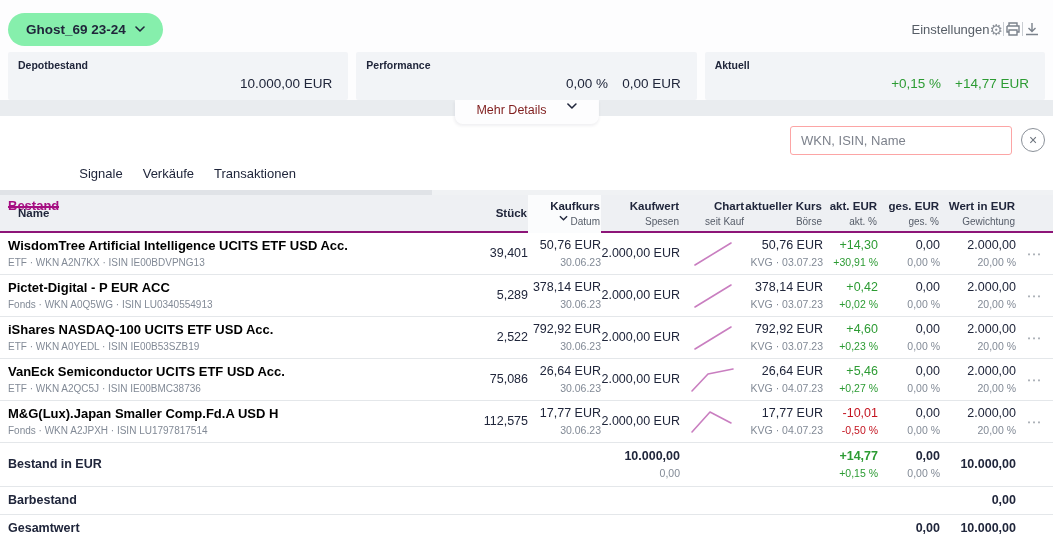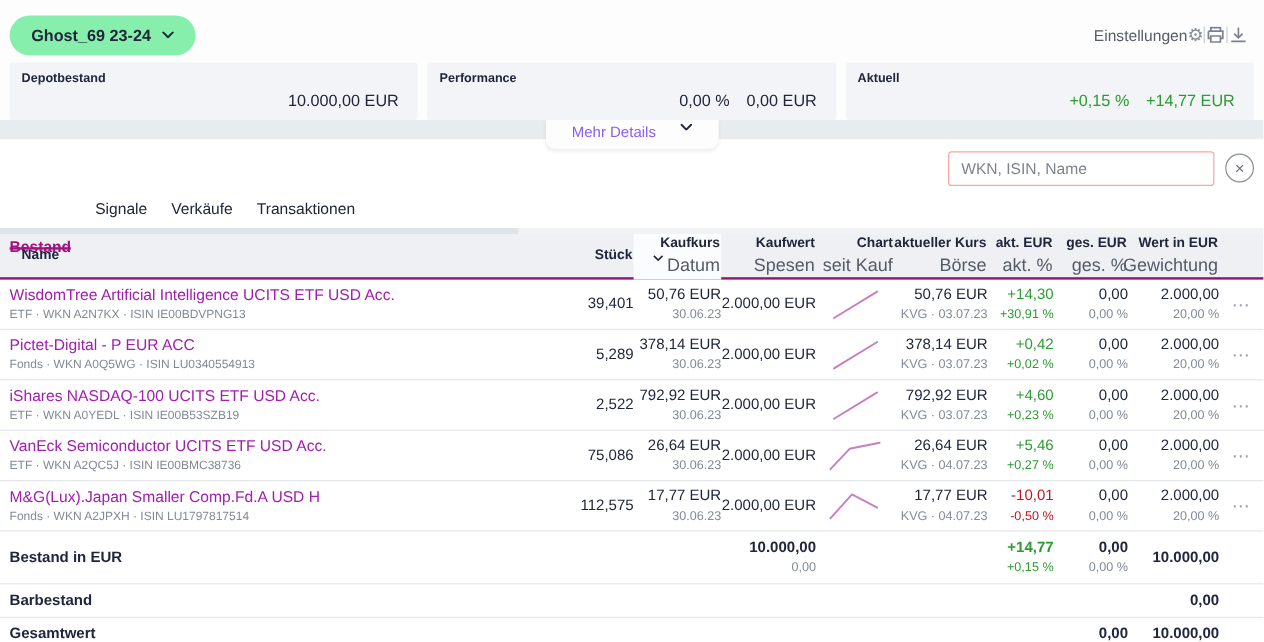--- a/index.html
+++ b/index.html
@@ -22,21 +22,21 @@
   
   .cards { display:grid; grid-template-columns:1fr 1fr 1fr; gap:8px; padding:4px 0 0 0; }
   .card { background:#f2f4f7; height:48px; position:relative; border-radius:2px; }
   .card .lbl { position:absolute; top:7px; left:10px; font-size:10.5px; font-weight:700; color:#20263b; }
   .card .val { position:absolute; right:16px; bottom:9px; font-size:13.5px; color:#20263b; display:flex; gap:14px; }
   .card.green .val { color:#2c9b33; }
 
   
   .strip { position:relative; height:16px; background:#e9ecef; }
   .more-tab { position:absolute; left:50%; transform:translateX(-50%); top:0; background:#fdfdfe;
-              border-radius:0 0 8px 8px; padding:3px 22px 7px 22px; font-size:12.5px; color:#8b5cf6;
+              border-radius:0 0 8px 8px; padding:3px 22px 7px 22px; font-size:12.5px; color:#7f1d1d;
               display:flex; align-items:flex-start; gap:20px; cursor:pointer; box-shadow:0 2px 3px rgba(40,45,70,.07); }
 
   
   .searchrow { display:flex; justify-content:flex-end; align-items:center; gap:9px; padding:10px 8px 4px 8px; height:42px; }
   .search-input { width:222px; height:29px; border:1px solid #fca5a5; border-radius:3px; padding:0 10px;
                   font-family:"Liberation Sans",sans-serif; font-size:13px; color:#20263b; outline:none; }
   .search-input::placeholder { color:#7d828c; }
   .clear-btn { width:24px; height:24px; border-radius:50%; border:1.5px solid #8b9199; color:#6c737c;
                display:flex; align-items:center; justify-content:center; font-size:14px; cursor:pointer; background:#fff; }
 
@@ -47,32 +47,32 @@
 
   
   .hscroll { height:5px; background:#f0f2f4; }
   .hscroll .thumb { height:5px; width:41%; background:#e0e3e7; }
 
   
   .grid { display:grid; grid-template-columns:453px 75px 73px 79px 65px 78px 55px 62px 76px 37px; align-items:center; }
   .thead { background:#eef0f3; border-bottom:2px solid #8d1578; height:38px; }
   .th { font-size:11.5px; text-align:right; padding-right:1px; line-height:1.35; color:#20263b; }
   .th .l1 { font-weight:700; }
-  .th .l2 { font-weight:400; color:#555c68; font-size:15px; display:flex; justify-content:flex-end; align-items:flex-start; gap:3px; }
+  .th .l2 { font-weight:400; color:#555c68; font-size:10px; display:flex; justify-content:flex-end; align-items:flex-start; gap:3px; }
   .th.name { text-align:left; padding-left:18px; font-weight:700; }
   .th.sorted { background:#fbfcfd; height:38px; display:flex; flex-direction:column; justify-content:center; }
   .sortchev { width:9px; height:6px; }
   .sortchev polyline { fill:none; stroke:#20263b; stroke-width:1.5; }
 
   .trow { border-bottom:1px solid #e4e7ea; height:42px; align-items:center; }
   .cell { text-align:right; font-size:12.5px; line-height:1.4; }
   .cell .v { color:#20263b; }
   .cell .sub { font-size:10.5px; color:#828a96; }
   .cell.namec { text-align:left; padding-left:8px; }
-  .namec .nm { font-size:13px; font-weight:400; color:#a21caf; white-space:nowrap; cursor:pointer; }
+  .namec .nm { font-size:13px; font-weight:700; color:#000000; white-space:nowrap; cursor:pointer; }
   .namec .sub { font-size:10px; color:#828a96; margin-top:1px; }
   .cell.pos .v, .cell.pos .sub { color:#2c9b33; }
   .cell.neg .v, .cell.neg .sub { color:#c41420; }
   .chartc { display:flex; justify-content:center; }
   .spark { width:52px; height:28px; }
   .spark polyline { stroke:#c97ec0; }
   .menu { text-align:center; color:#9aa0a8; font-size:15px; cursor:pointer; letter-spacing:1px; }
 
   .sumrow { border-bottom:1px solid #e4e7ea; height:44px; }
   .sumrow .namec, .smallrow .namec { font-size:12.5px; font-weight:700; }

